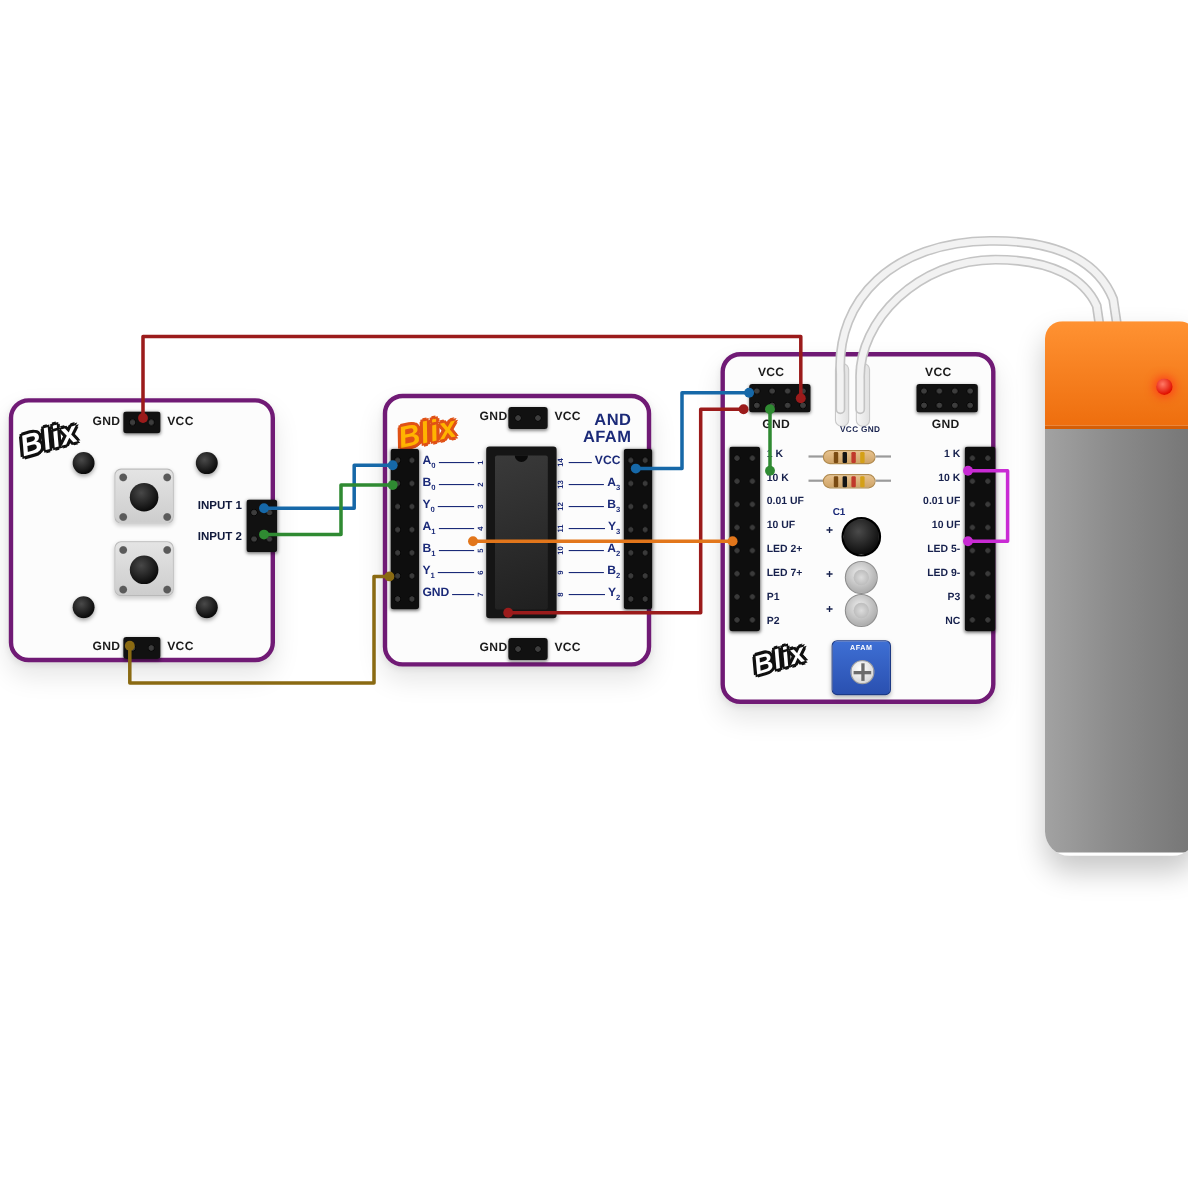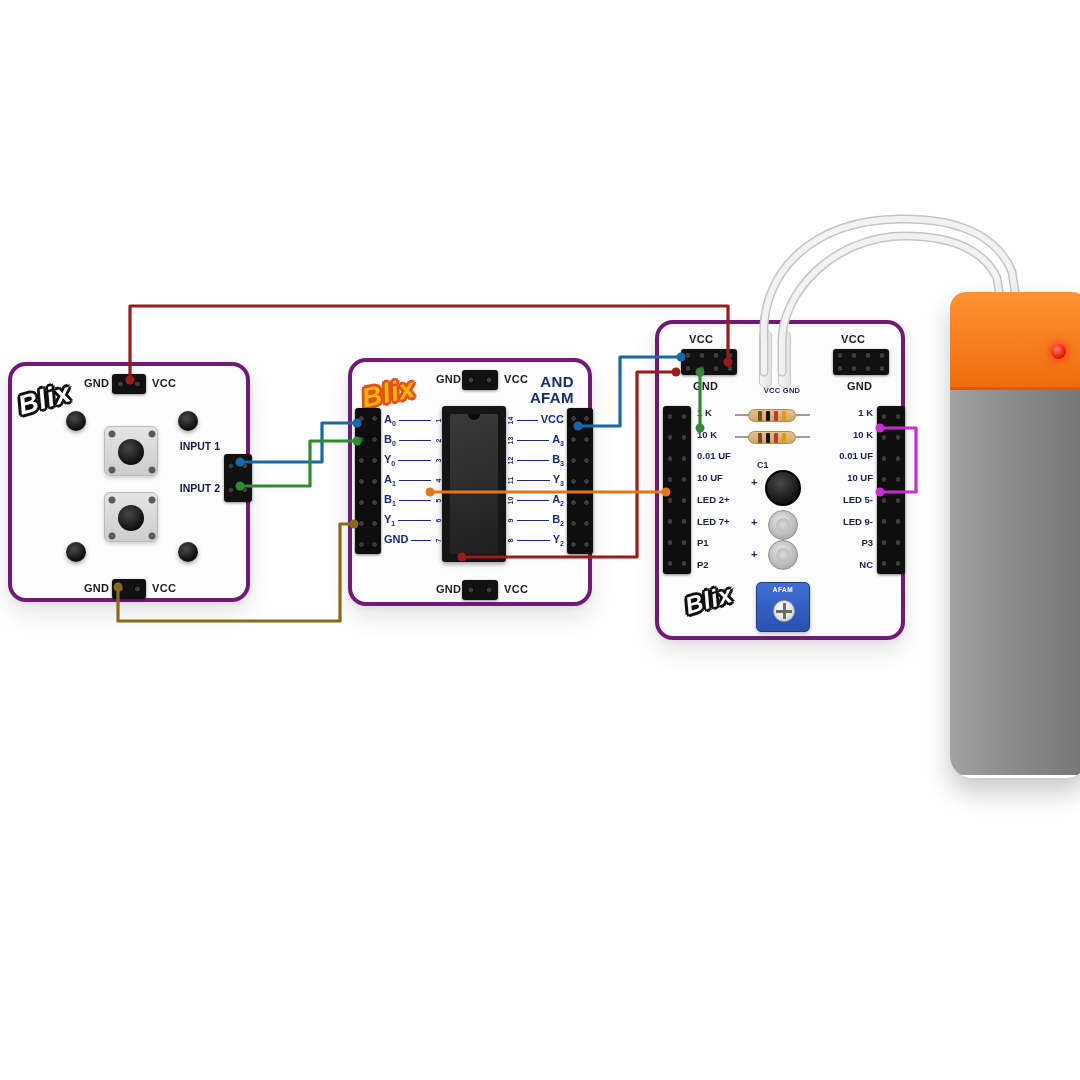--- a/index.html
+++ b/index.html
@@ -120,21 +120,21 @@
     <div class="standoff" style="left:54px;top:176px;"></div>
     <div class="standoff" style="left:166px;top:176px;"></div>
 
     <div class="push-btn" style="left:92px;top:60px;">
       <div class="btn-cap"></div>
     </div>
     <div class="push-btn" style="left:92px;top:126px;">
       <div class="btn-cap"></div>
     </div>
 
-    <span class="inp-label" style="left:148px;top:74px;">INPUT 1</span>
+    <span class="inp-label" style="left:148px;top:88px;">INPUT 1</span>
     <span class="inp-label" style="left:148px;top:116px;">INPUT 2</span>
     <div class="hdr" style="left:212px;top:88px;width:28px;height:48px;background-size:14px 24px;"></div>
 
     <span class="hdr-label" style="left:72px;top:216px;">GND</span>
     <div class="hdr" style="left:100px;top:213px;width:34px;height:20px;background-size:17px 20px;"></div>
     <span class="hdr-label" style="left:140px;top:216px;">VCC</span>
   </div>
 
   <div class="board" style="left:348px;top:358px;width:244px;height:248px;">
     <div class="logo-orange" style="left:10px;top:16px;">Blix</div>

